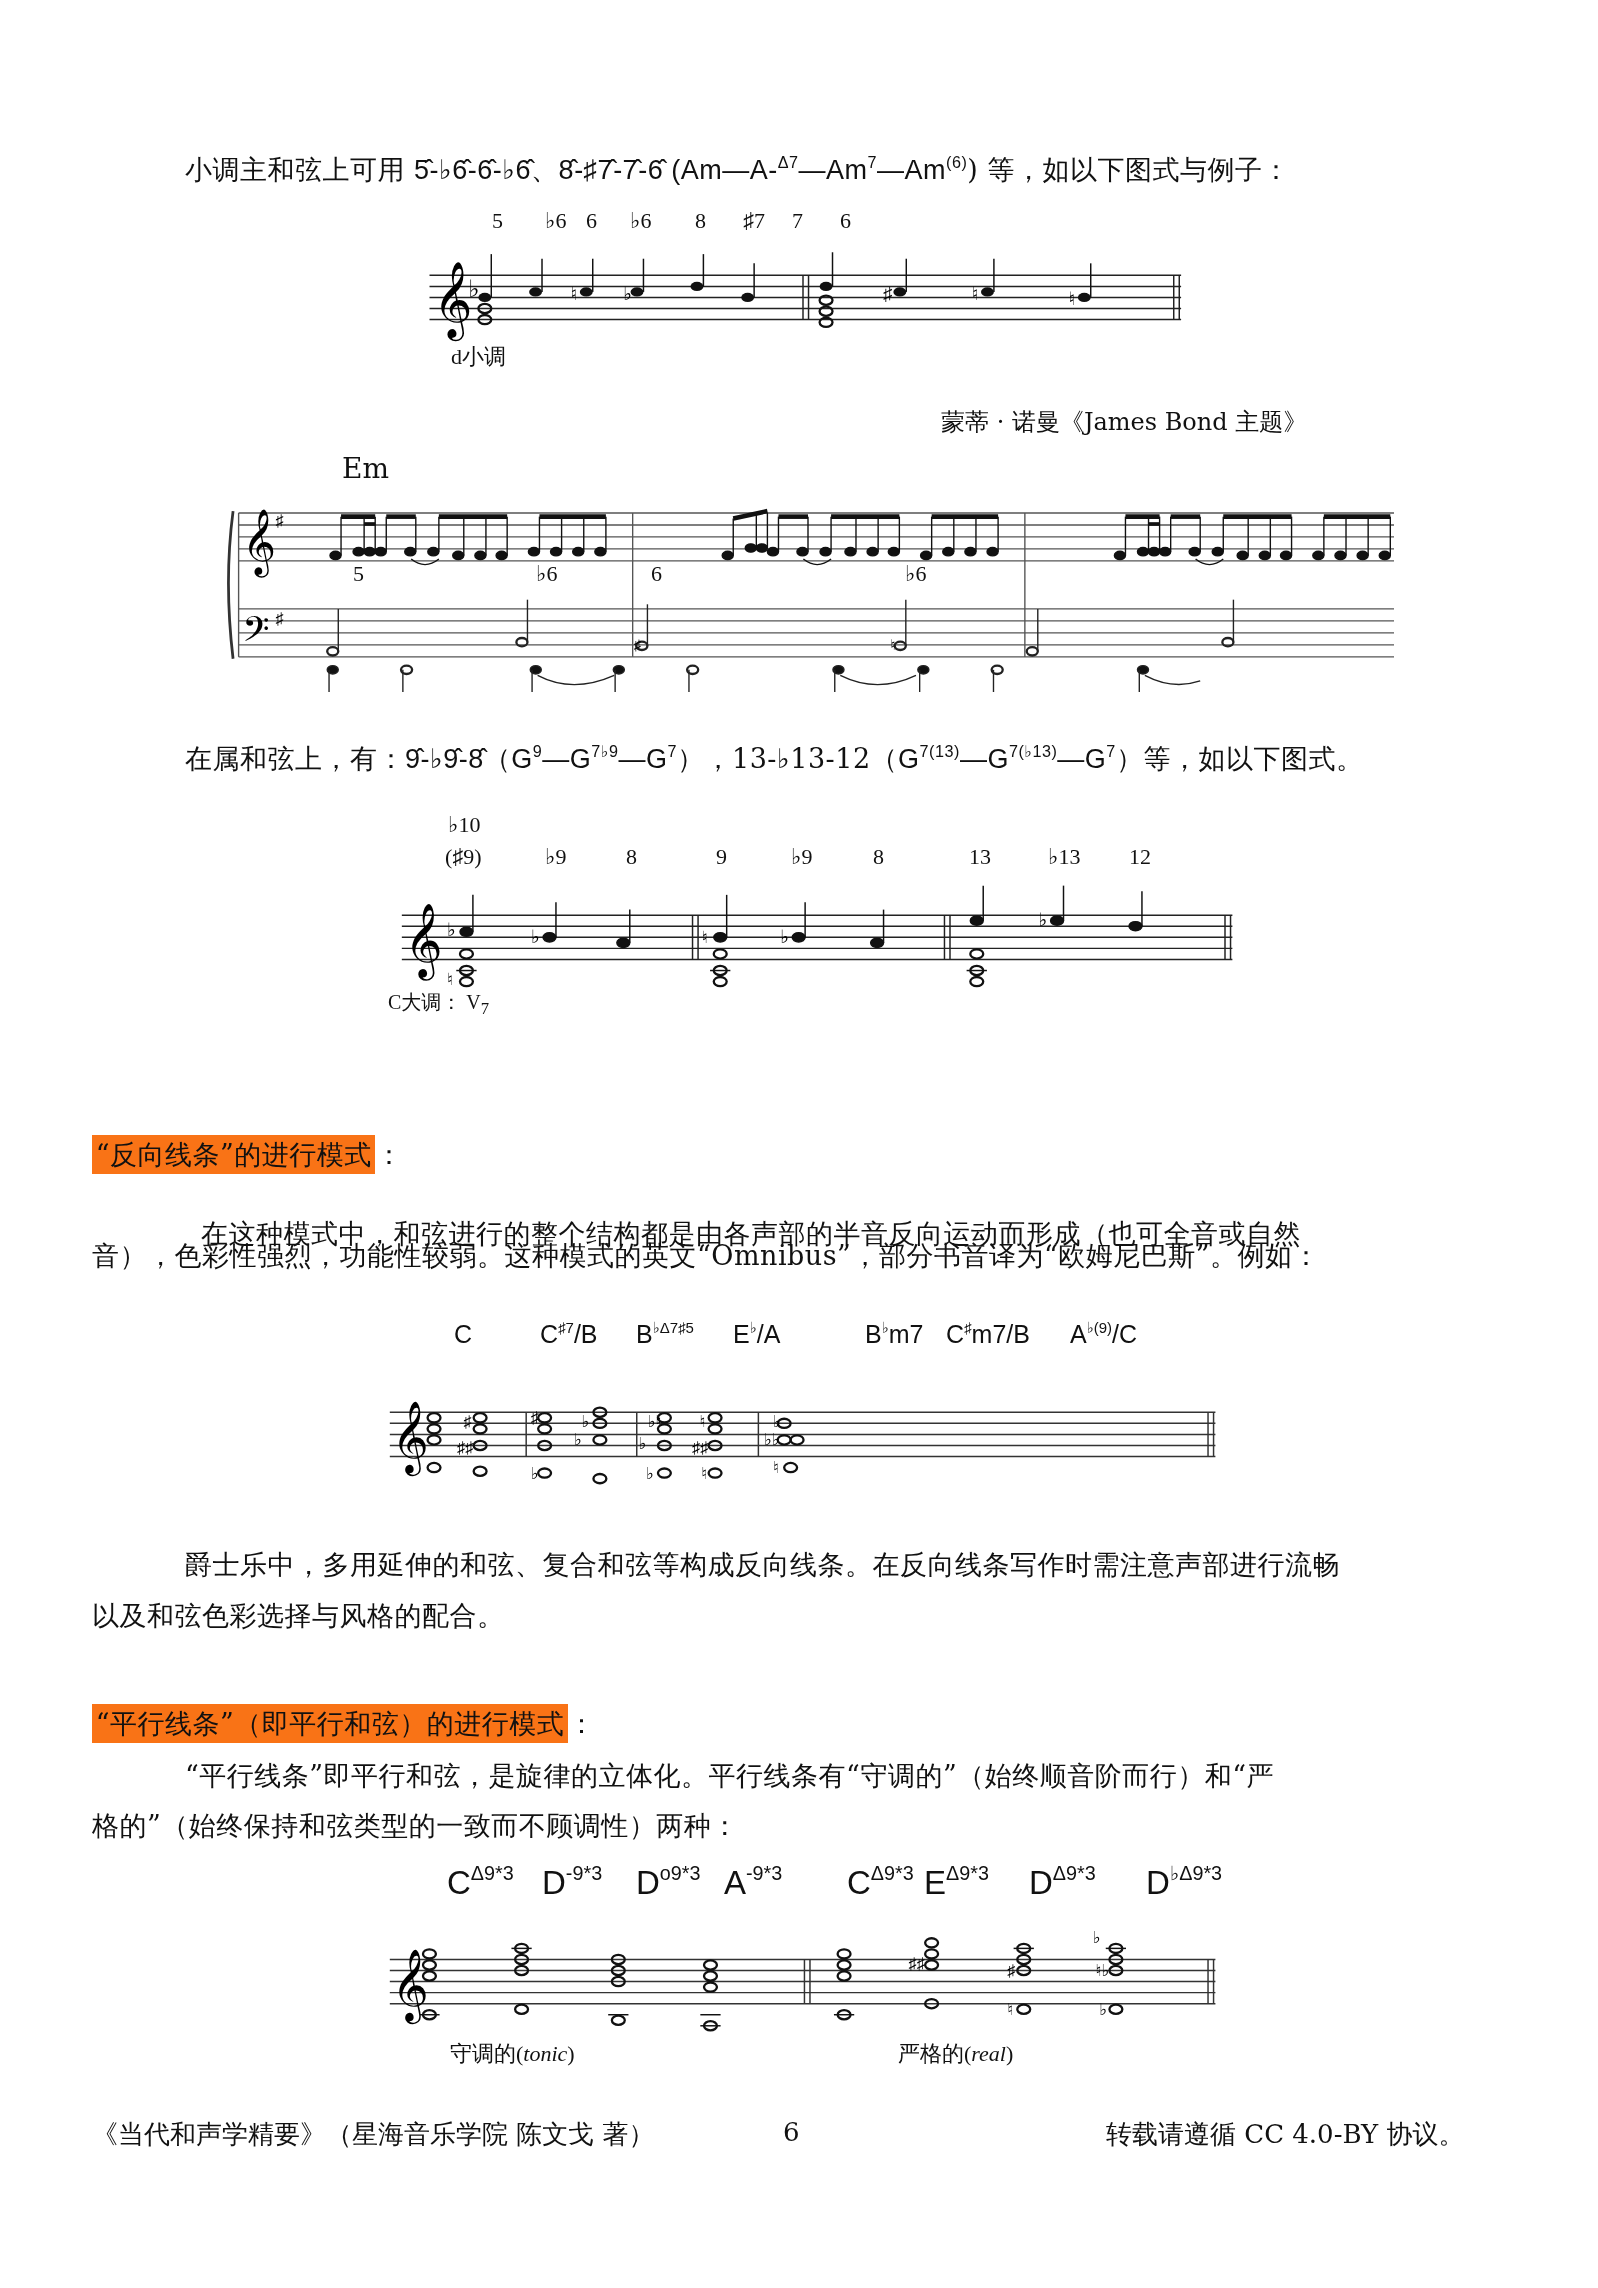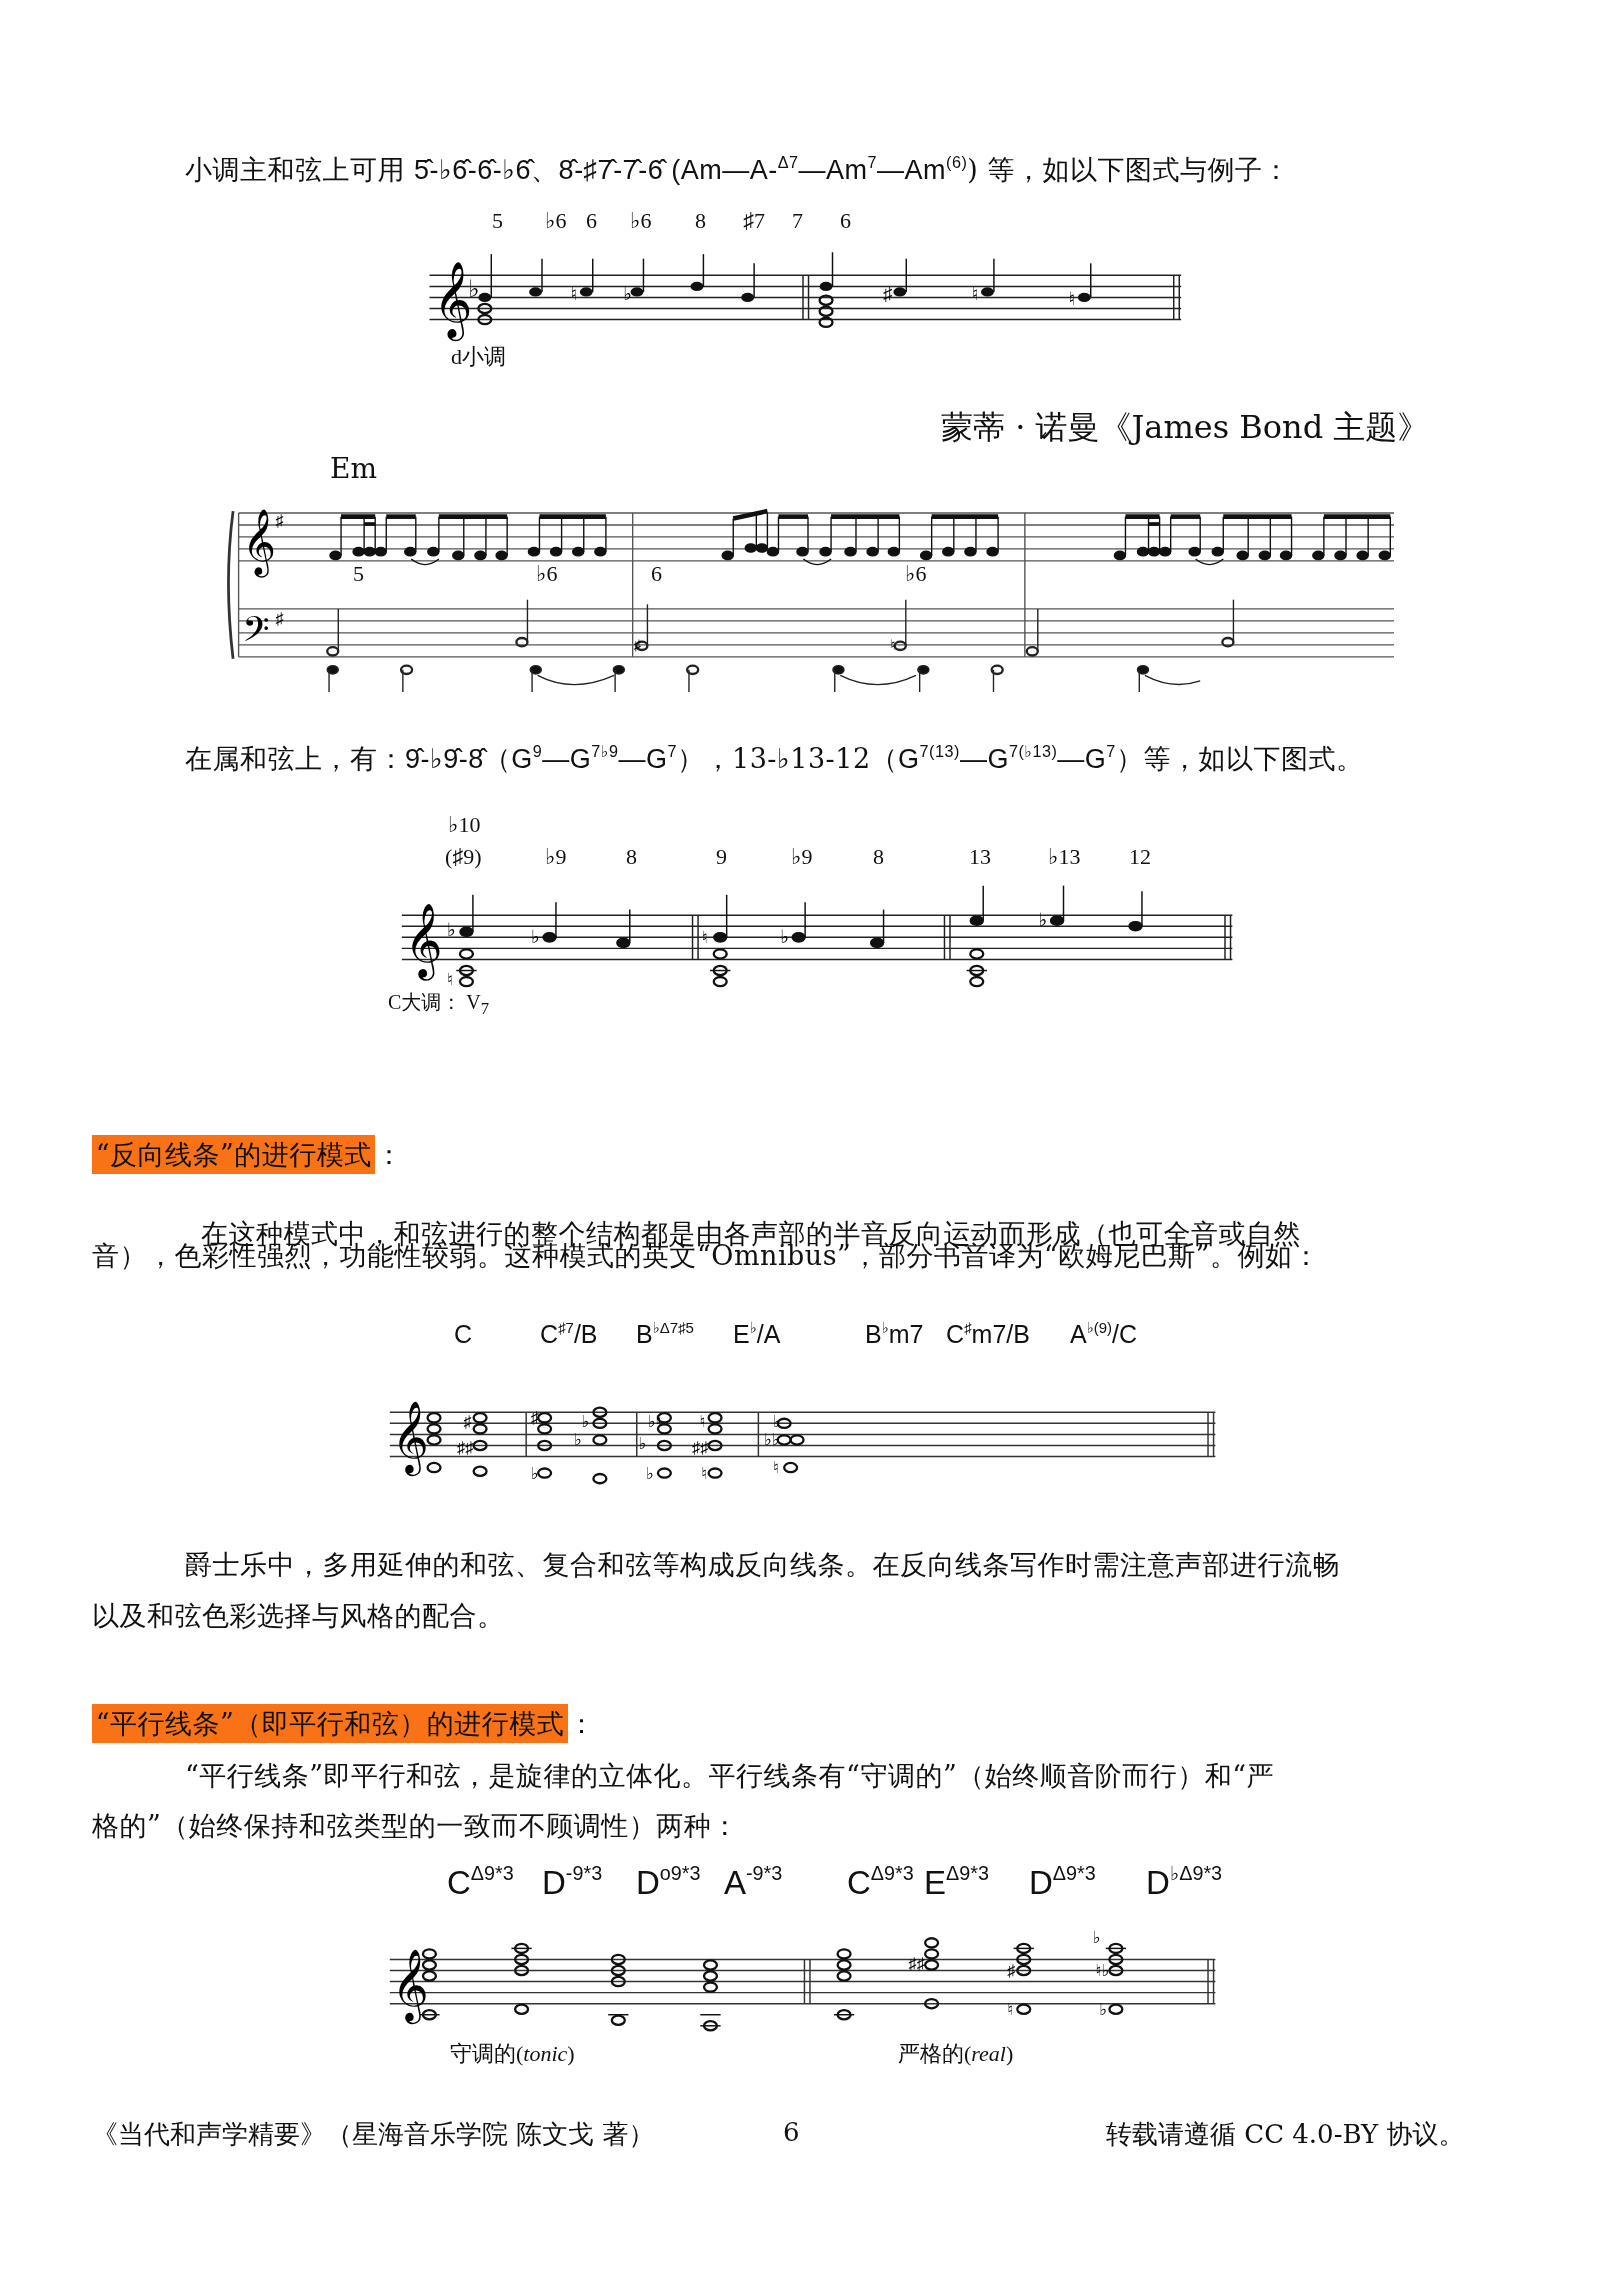--- a/index.html
+++ b/index.html
@@ -77,24 +77,24 @@
   <span class="abs fig-label" style="left:125px; top:0px;">♭6</span>
   <span class="abs fig-label" style="left:166px; top:0px;">6</span>
   <span class="abs fig-label" style="left:210px; top:0px;">♭6</span>
   <span class="abs fig-label" style="left:275px; top:0px;">8</span>
   <span class="abs fig-label" style="left:323px; top:0px;">♯7</span>
   <span class="abs fig-label" style="left:372px; top:0px;">7</span>
   <span class="abs fig-label" style="left:420px; top:0px;">6</span>
   <span class="abs fig-label" style="left:31px; top:134px;">d小调</span>
 </div>
 
-<div class="abs" style="left:941px; top:406px; font-size:32px;">蒙蒂 · 诺曼《James Bond 主题》</div>
+<div class="abs" style="left:941px; top:406px; font-size:24px;">蒙蒂 · 诺曼《James Bond 主题》</div>
 
 <div class="abs" style="left:222px; top:452px; width:1172px; height:240px;">
-  <span class="abs" style="left:108px; top:0px; font-size:28px;">Em</span>
+  <span class="abs" style="left:120px; top:0px; font-size:28px;">Em</span>
   <svg width="1172" height="240" viewBox="0 0 1270 260" class="abs" style="left:0;top:0">
     <g stroke="#555" stroke-width="1.5">
       <line x1="18" y1="66" x2="1270" y2="66"></line>
         <line x1="18" y1="79" x2="1270" y2="79"></line>
       <line x1="18" y1="92" x2="1270" y2="92"></line>
         <line x1="18" y1="105" x2="1270" y2="105"></line>
       <line x1="18" y1="118" x2="1270" y2="118"></line>
       <line x1="18" y1="170" x2="1270" y2="170"></line>
         <line x1="18" y1="183" x2="1270" y2="183"></line>
       <line x1="18" y1="196" x2="1270" y2="196"></line>

